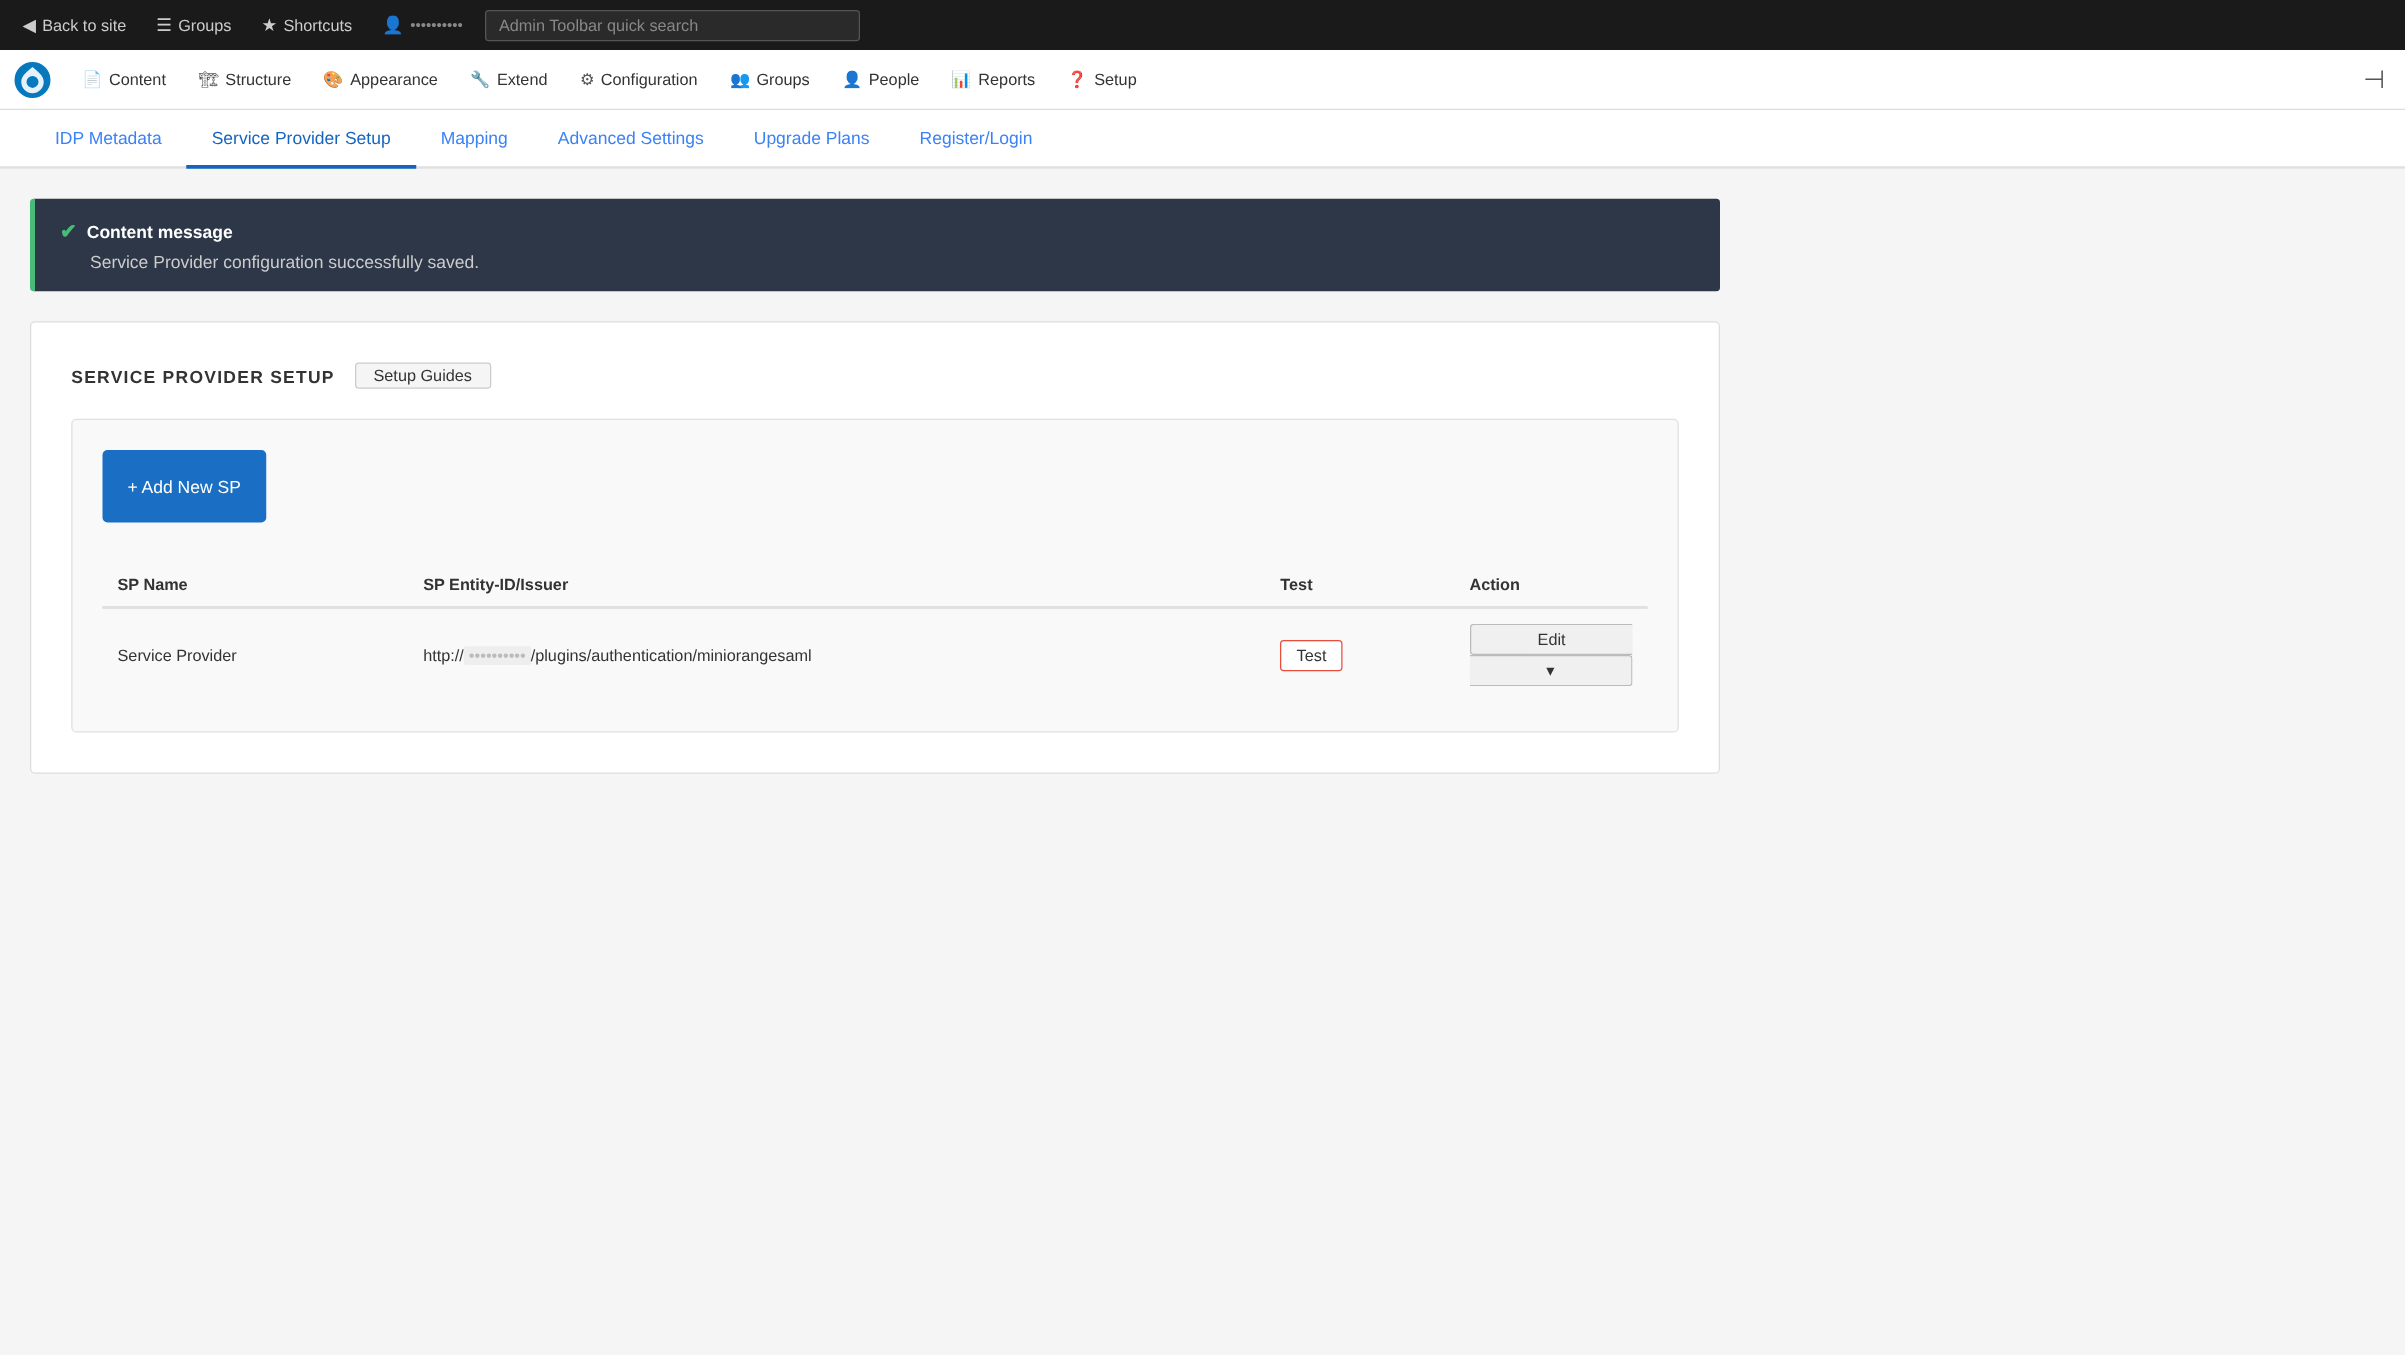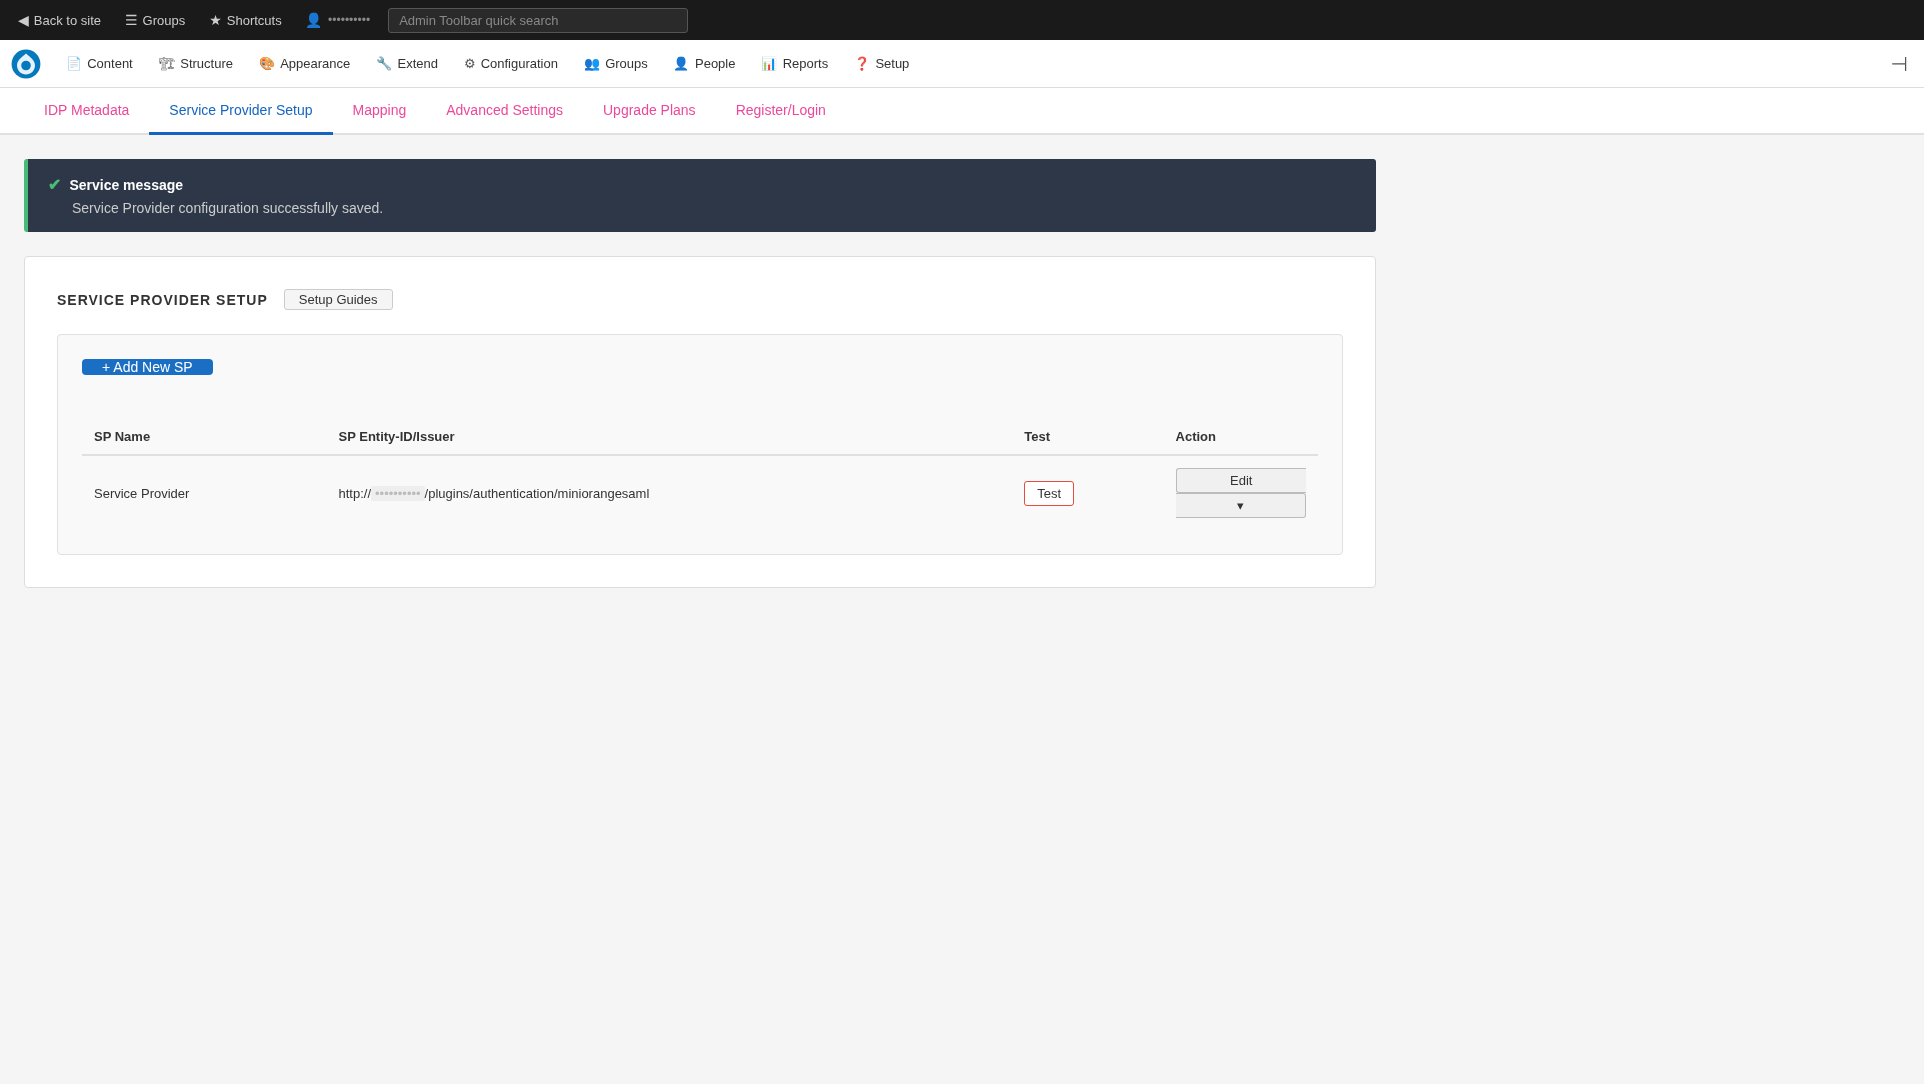--- a/index.html
+++ b/index.html
@@ -85,21 +85,21 @@
     .tab-nav {
       background: #fff;
       border-bottom: 2px solid #e0e0e0;
       display: flex;
       padding: 0 24px;
       gap: 0;
     }
     .tab-nav-item {
       padding: 14px 20px;
       font-size: 14px;
-      color: #ec4899;
+      color: #3b82f6;
       cursor: pointer;
       border-bottom: 3px solid transparent;
       margin-bottom: -2px;
       white-space: nowrap;
     }
     .tab-nav-item.active {
       color: #1565c0;
       border-bottom: 3px solid #1565c0;
       font-weight: 500;
     }
@@ -171,26 +171,26 @@
     .inner-card {
       background: #f9f9f9;
       border: 1px solid #e0e0e0;
       border-radius: 4px;
       padding: 24px;
     }
     .add-sp-btn {
       background: #1a6fc4;
       color: #fff;
       border: none;
-      padding: 0 20px;
+      padding: 21px 20px;
       font-size: 14px;
       font-weight: 500;
       border-radius: 4px;
       cursor: pointer;
-      margin-bottom: 44px;
+      margin-bottom: 32px;
       display: inline-block;
     }
 
     
     .sp-table {
       width: 100%;
       border-collapse: collapse;
     }
     .sp-table thead tr {
       border-bottom: 2px solid #e0e0e0;
@@ -339,21 +339,21 @@
   <div class="tab-nav-item">Advanced Settings</div>
   <div class="tab-nav-item">Upgrade Plans</div>
   <div class="tab-nav-item">Register/Login</div>
 </div>
 
 <div class="page-content">
 
   <div class="status-message">
     <div class="status-message-title">
       <span class="status-message-icon">✔</span>
-      <span>Service message</span>
+      <span>Content message</span>
     </div>
     <div class="status-message-body">Service Provider configuration successfully saved.</div>
   </div>
 
   <div class="main-card">
     <div class="section-header">
       <span class="section-title">SERVICE PROVIDER SETUP</span>
       <button class="setup-guides-btn">Setup Guides</button>
     </div>
 

